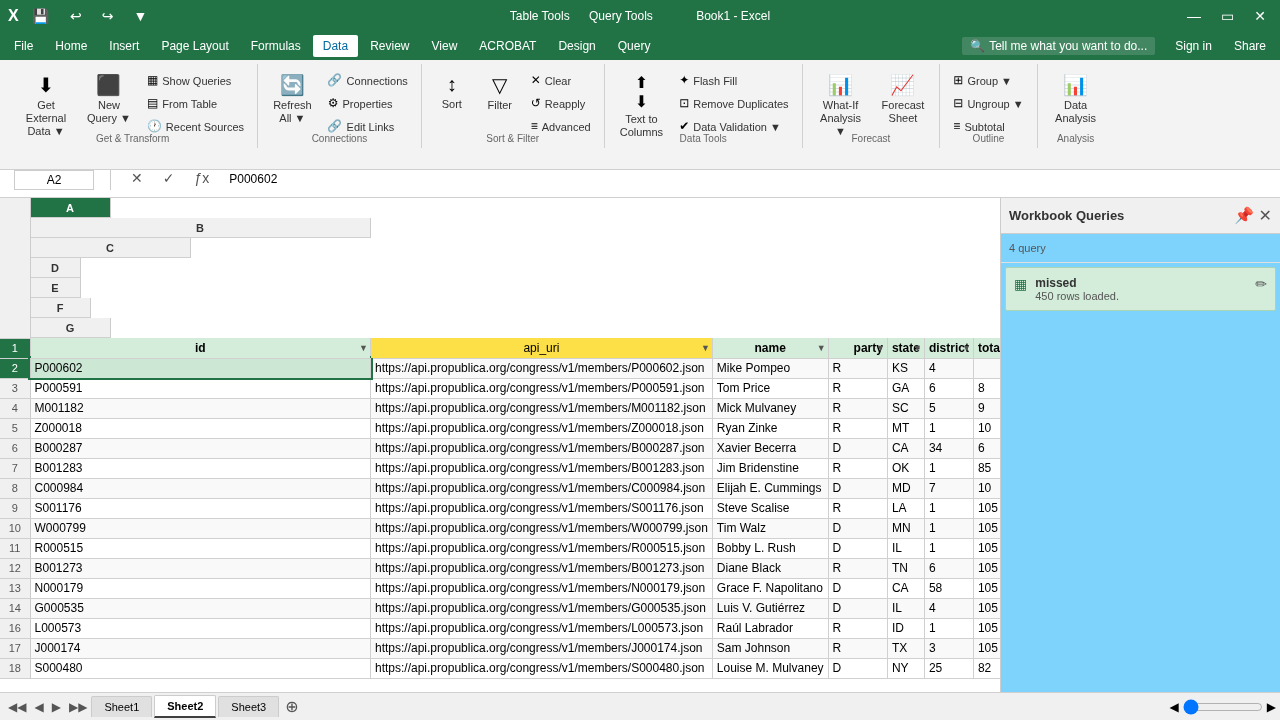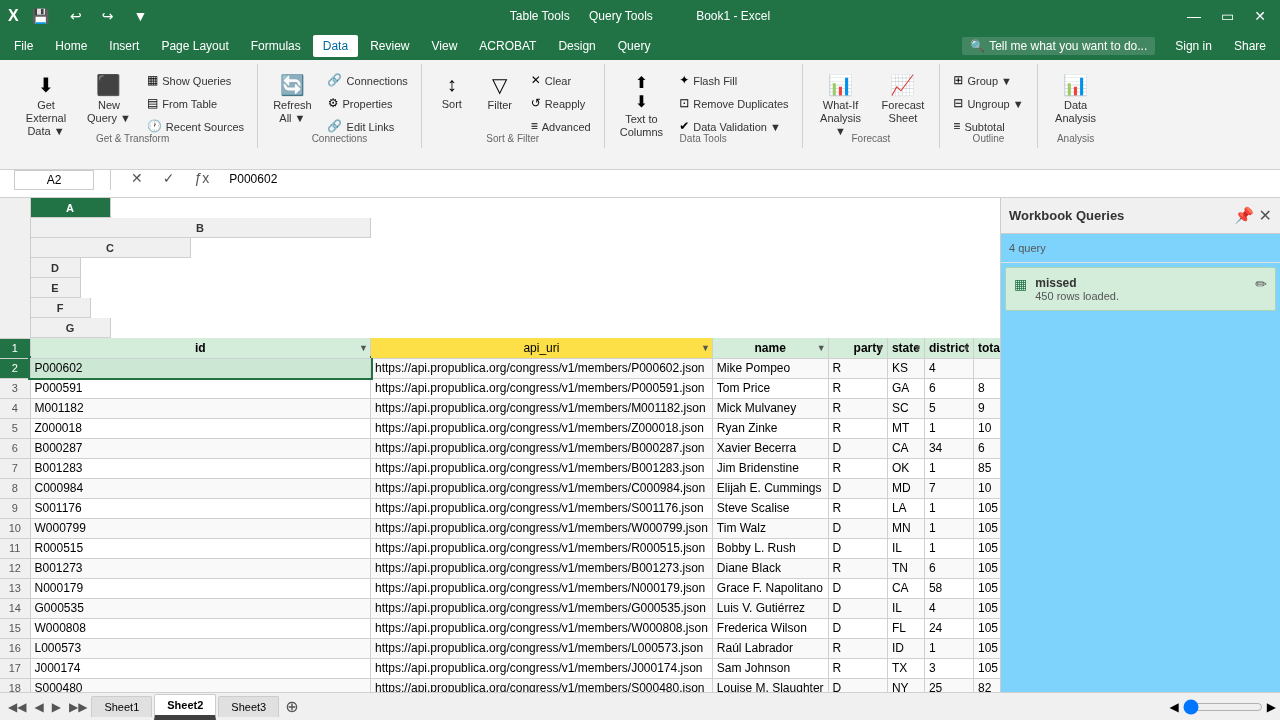--- a/index.html
+++ b/index.html
@@ -253,21 +253,21 @@
     .sheet-tab {
       padding: 4px 12px;
       border: 1px solid #ccc;
       border-bottom: none;
       background: #e0e0e0;
       cursor: pointer;
       font-size: 11px;
       margin-right: 2px;
       border-radius: 2px 2px 0 0;
     }
-    .sheet-tab.active { background: white; border-bottom: 5px solid #404040; font-weight: bold; }
+    .sheet-tab.active { background: white; border-bottom: 2px solid #404040; font-weight: bold; }
     .sheet-add { background: none; border: none; cursor: pointer; font-size: 16px; padding: 0 4px; color: #555; }
 
     
     tr:nth-child(even) td:not(.row-num) { background: #f9f9f9; }
   </style>
 </head>
 <body>
 
 <div id="title-bar">
   <div class="left">
@@ -635,30 +635,20 @@
               <td class="row-num">14</td>
               <td>G000535</td>
               <td>https://api.propublica.org/congress/v1/members/G000535.json</td>
               <td>Luis V. Gutiérrez</td>
               <td>D</td>
               <td>IL</td>
               <td>4</td>
               <td>105</td>
             </tr>
             <tr>
-              <td class="row-num">15</td>
-              <td>W000808</td>
-              <td>https://api.propublica.org/congress/v1/members/W000808.json</td>
-              <td>Frederica Wilson</td>
-              <td>D</td>
-              <td>FL</td>
-              <td>24</td>
-              <td>105</td>
-            </tr>
-            <tr>
               <td class="row-num">16</td>
               <td>L000573</td>
               <td>https://api.propublica.org/congress/v1/members/L000573.json</td>
               <td>Raúl Labrador</td>
               <td>R</td>
               <td>ID</td>
               <td>1</td>
               <td>105</td>
             </tr>
             <tr>
@@ -668,21 +658,21 @@
               <td>Sam Johnson</td>
               <td>R</td>
               <td>TX</td>
               <td>3</td>
               <td>105</td>
             </tr>
             <tr>
               <td class="row-num">18</td>
               <td>S000480</td>
               <td>https://api.propublica.org/congress/v1/members/S000480.json</td>
-              <td>Louise M. Slaughter</td>
+              <td>Louise M. Mulvaney</td>
               <td>D</td>
               <td>NY</td>
               <td>25</td>
               <td>82</td>
             </tr>
           </tbody>
       </table>
     </div>
   </div>
 

